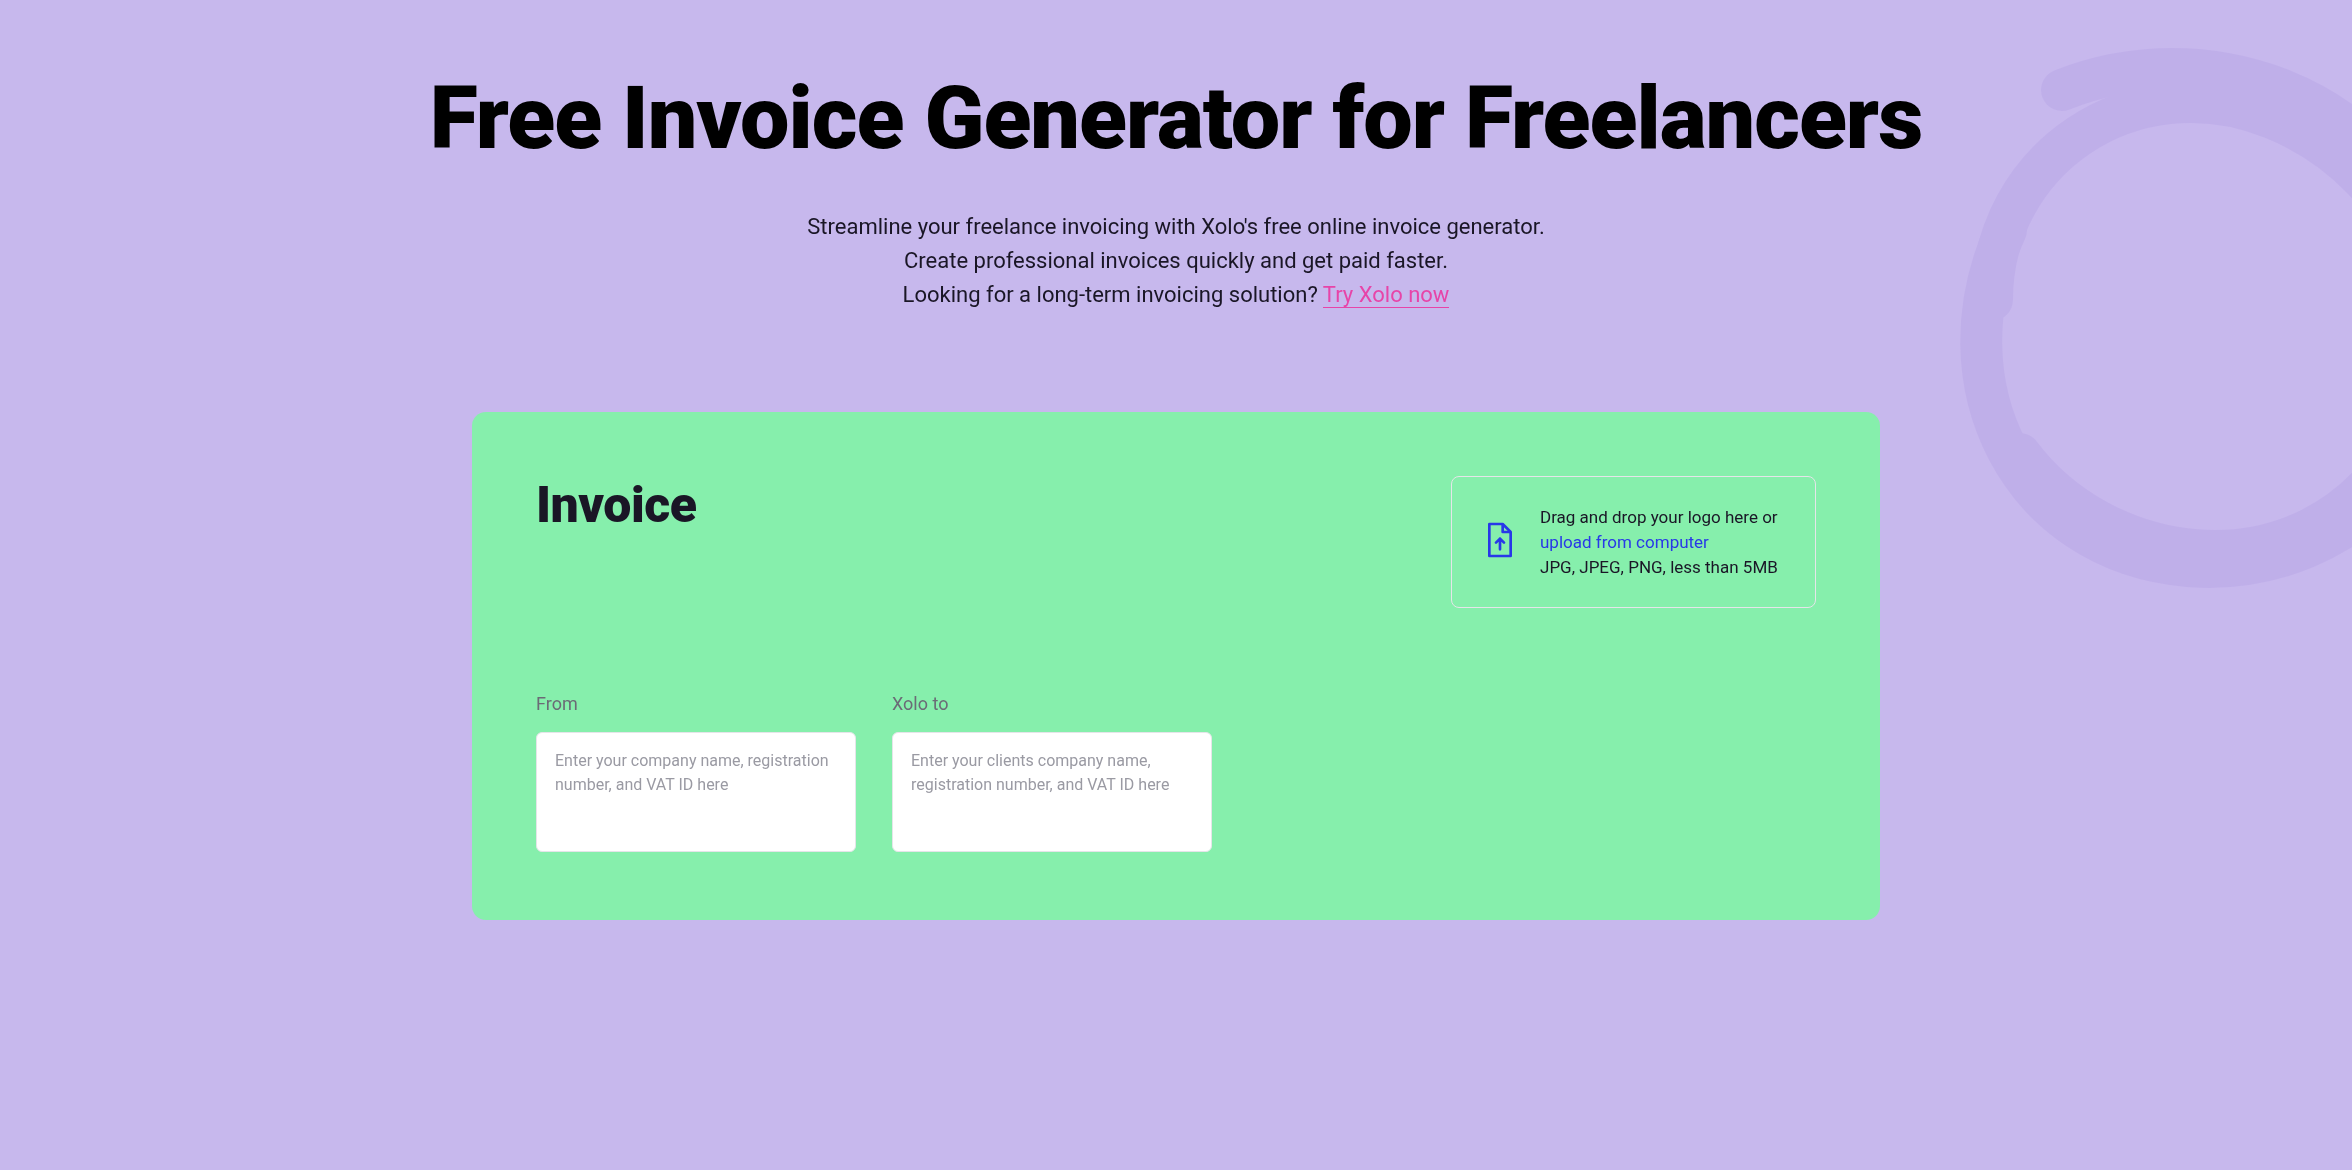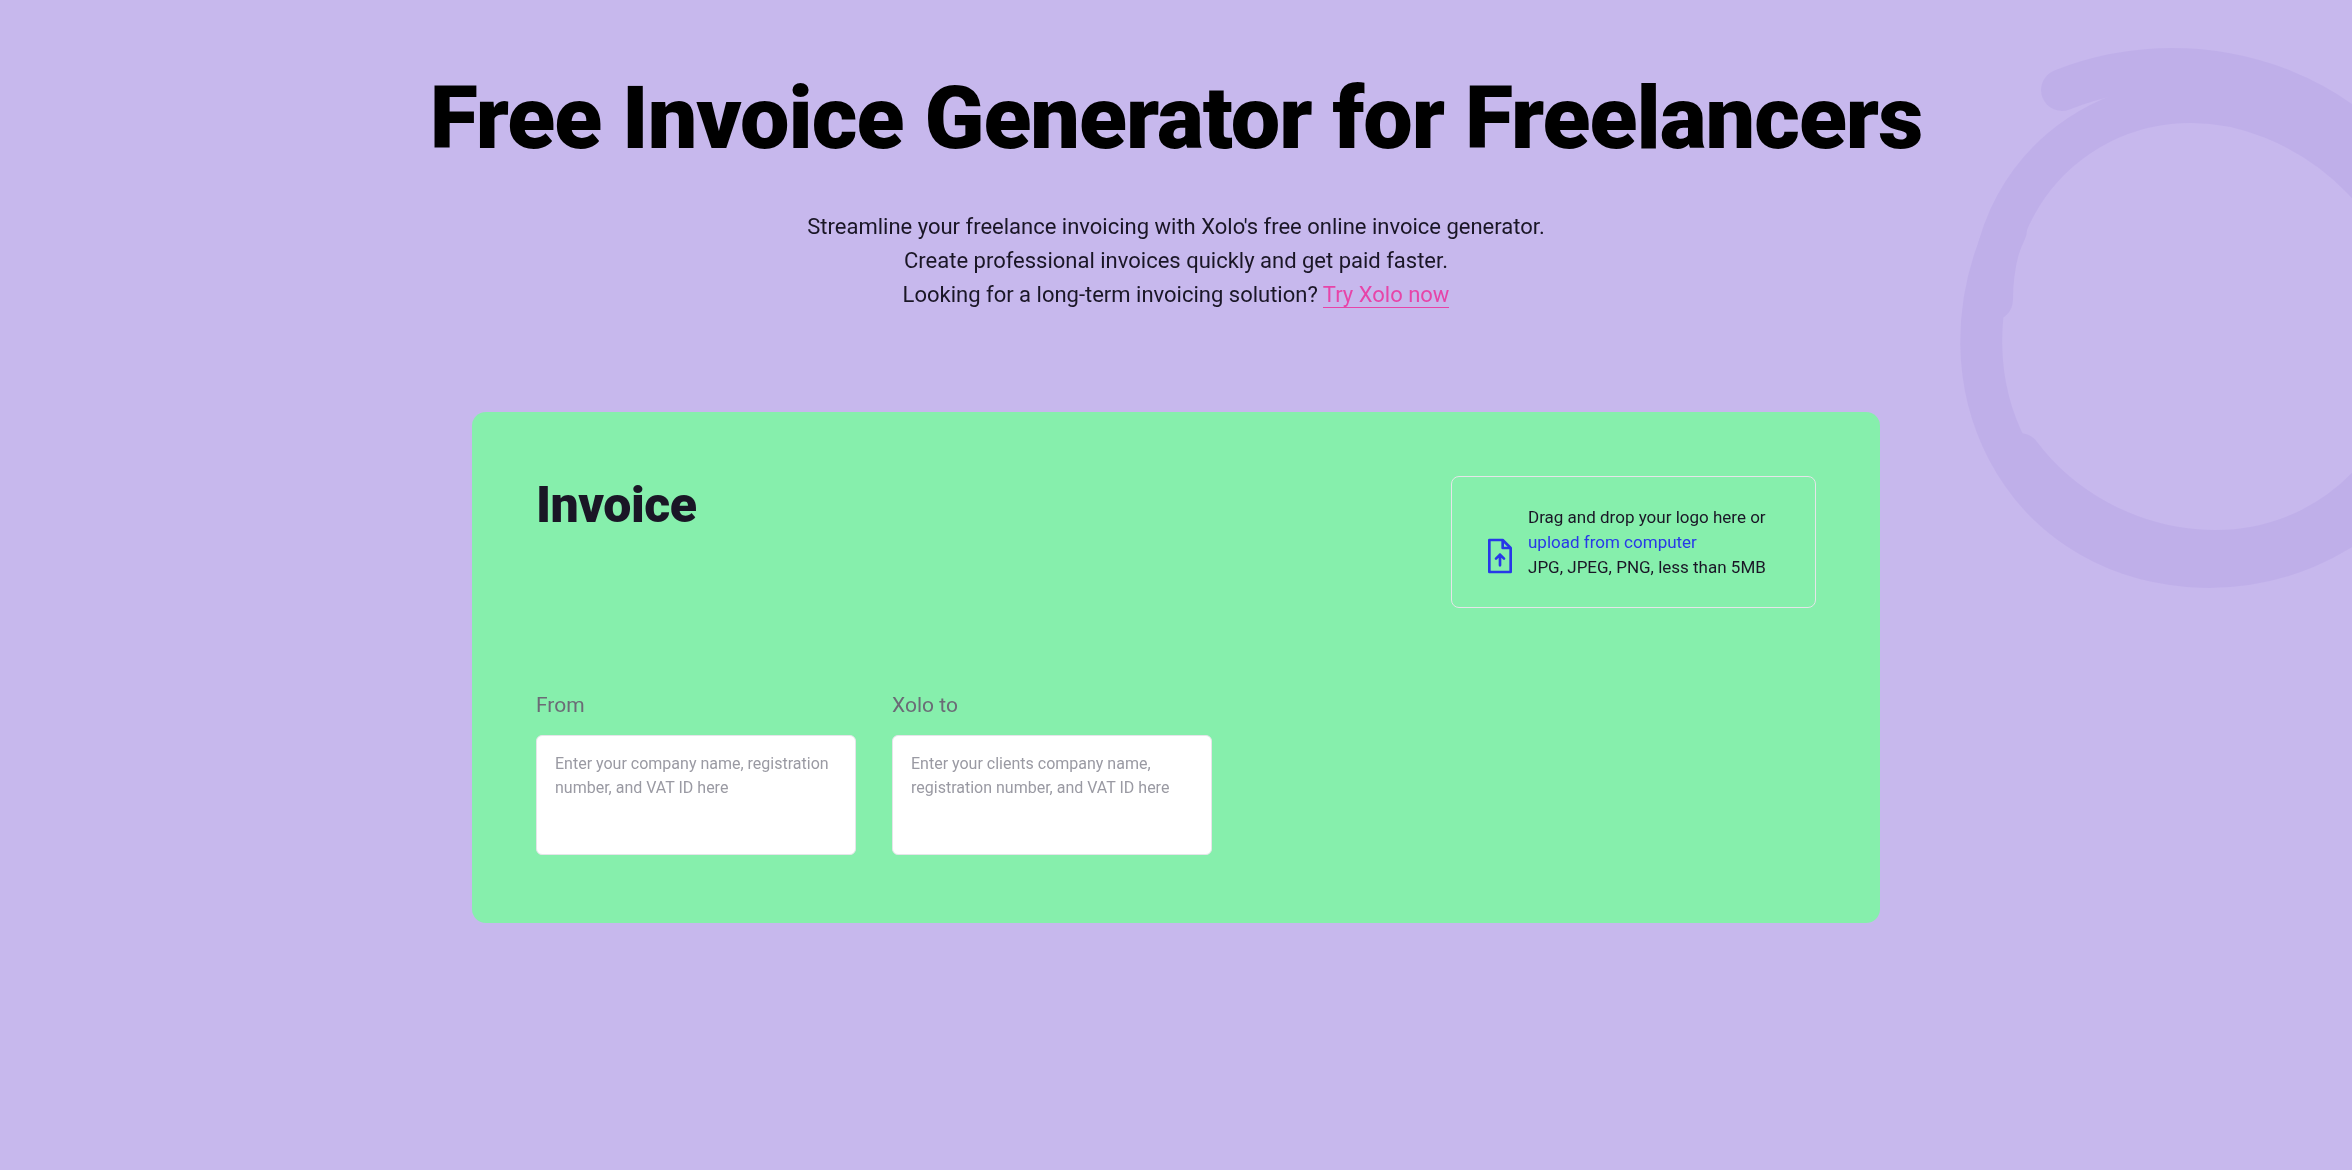--- a/index.html
+++ b/index.html
@@ -76,22 +76,22 @@
       font-weight: 900;
       color: #1a1626;
       letter-spacing: -0.5px;
     }
 
     .upload-box {
       border: 1px solid #e5e5e9;
       border-radius: 8px;
       padding: 28px 32px;
       display: flex;
-      align-items: flex-end;
-      gap: 12px;
+      align-items: center;
+      gap: 24px;
       width: 365px;
     }
 
     .upload-icon {
       flex-shrink: 0;
     }
 
     .upload-text {
       font-size: 17px;
       color: #1a1626;
@@ -107,21 +107,21 @@
       display: flex;
       gap: 36px;
     }
 
     .form-group {
       width: 320px;
     }
 
     .form-label {
       display: block;
-      font-size: 21px;
+      font-size: 18px;
       color: #6b6b76;
       margin-bottom: 18px;
       font-weight: 400;
     }
 
     .form-textarea {
       width: 100%;
       min-height: 120px;
       padding: 16px 18px;
       border: 1px solid #e5e5e9;

